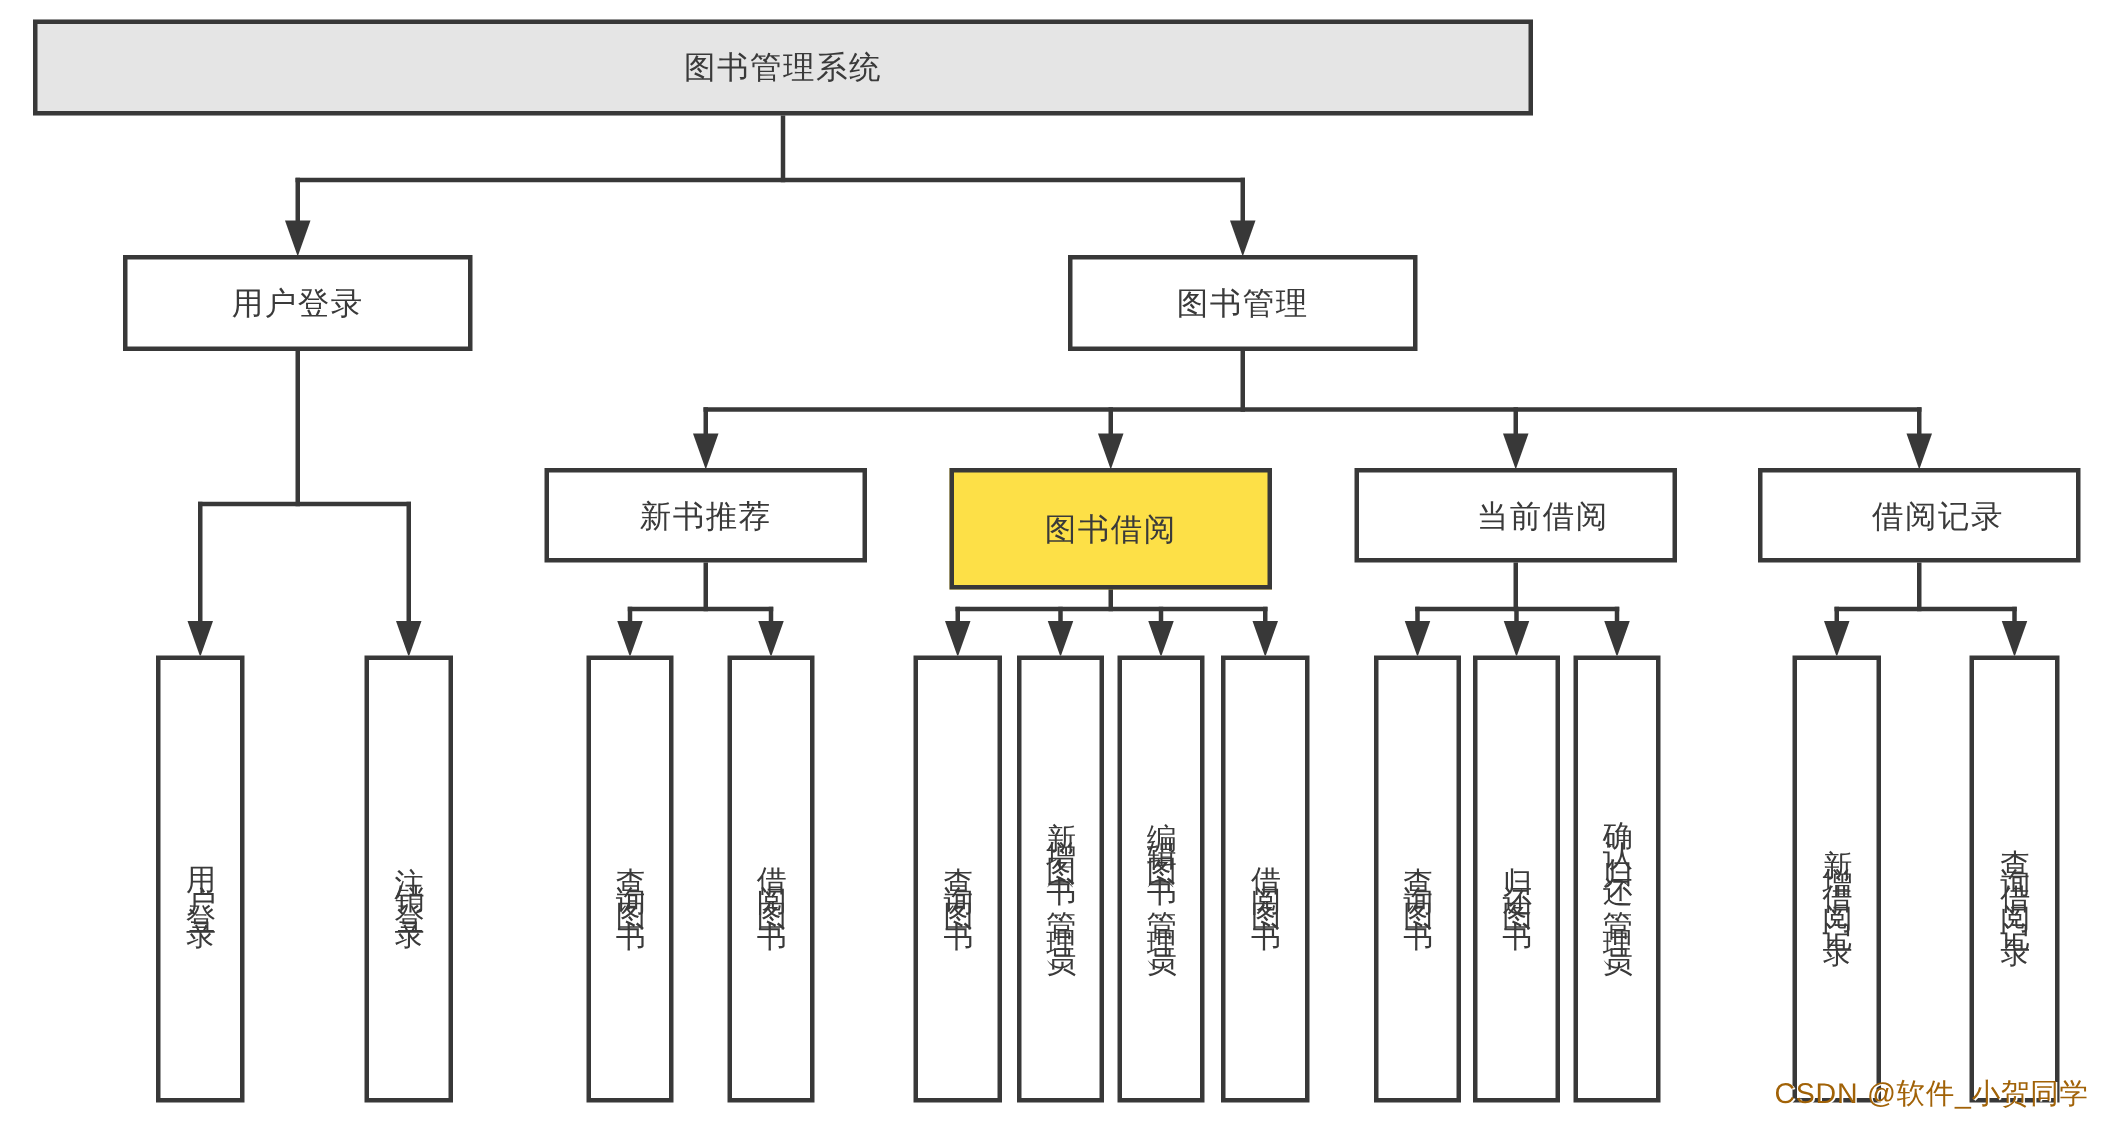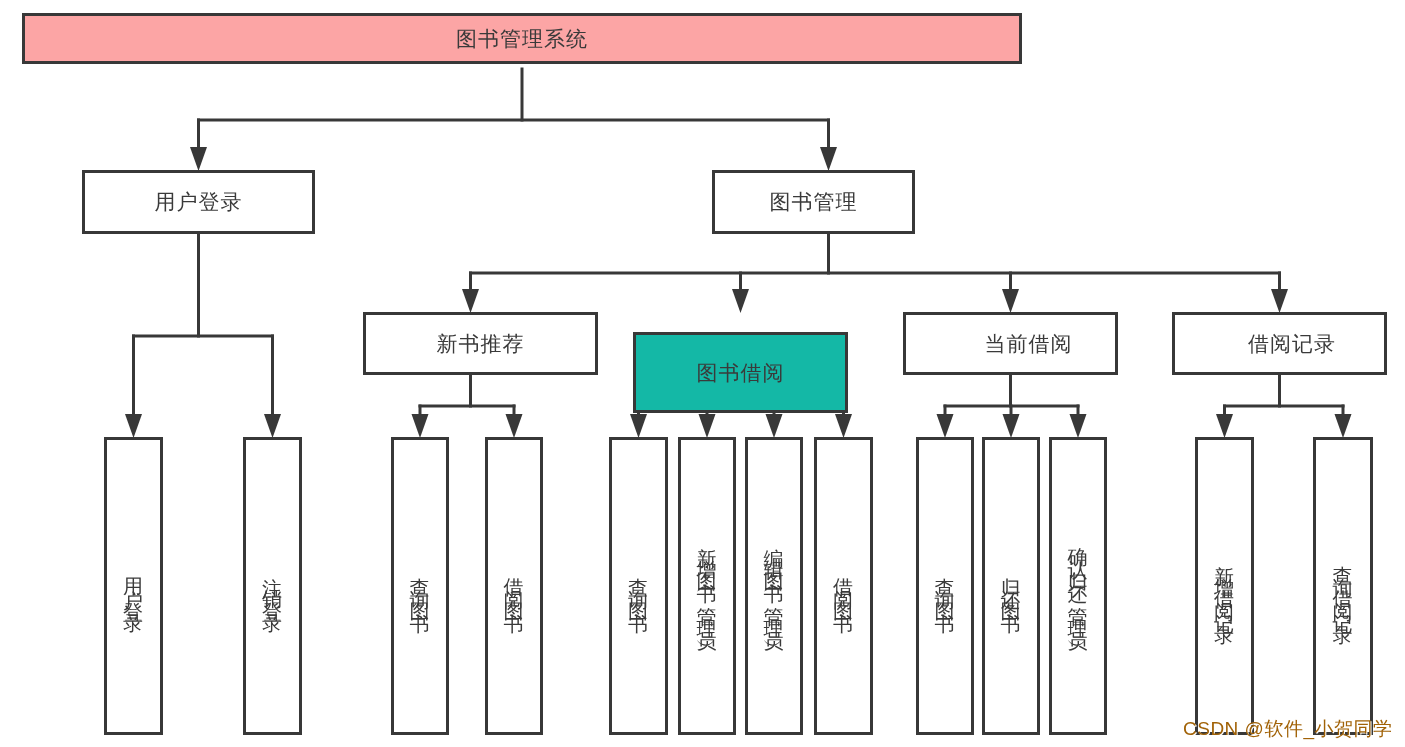--- a/index.html
+++ b/index.html
@@ -107,39 +107,39 @@
       <line x1="1078" y1="406" x2="1078" y2="420" stroke="#383838" stroke-width="3" stroke-linecap="square"></line>
       <polygon points="1069.5,414 1086.5,414 1078,438" fill="#383838"></polygon>
       <line x1="1279.5" y1="375" x2="1279.5" y2="406" stroke="#383838" stroke-width="3" stroke-linecap="square"></line>
       <line x1="1224.5" y1="406" x2="1343" y2="406" stroke="#383838" stroke-width="3" stroke-linecap="square"></line>
       <line x1="1224.5" y1="406" x2="1224.5" y2="420" stroke="#383838" stroke-width="3" stroke-linecap="square"></line>
       <polygon points="1216,414 1233,414 1224.5,438" fill="#383838"></polygon>
       <line x1="1343" y1="406" x2="1343" y2="420" stroke="#383838" stroke-width="3" stroke-linecap="square"></line>
       <polygon points="1334.5,414 1351.5,414 1343,438" fill="#383838"></polygon>
     </svg>
   <div id="nodes">
-      <div class="node" style="left: 22px; top: 13px; width: 1000px; height: 51px; border-color: rgb(56, 56, 56); background: #fca5a5;">
+      <div class="node" style="left: 22px; top: 13px; width: 1000px; height: 64px; border-color: rgb(56, 56, 56); background: #e5e5e5;">
         <span class="lbl" style="color: rgb(58, 58, 58);">图书管理系统</span>
       </div>
       <div class="node" style="left: 82px; top: 170px; width: 233px; height: 64px; border-color: rgb(56, 56, 56); background: rgb(255, 255, 255);">
         <span class="lbl" style="color: rgb(58, 58, 58);">用户登录</span>
       </div>
-      <div class="node" style="left: 712px; top: 170px; width: 203px; height: 64px; border-color: rgb(56, 56, 56); background: rgb(255, 255, 255);">
+      <div class="node" style="left: 712px; top: 170px; width: 233px; height: 64px; border-color: rgb(56, 56, 56); background: rgb(255, 255, 255);">
         <span class="lbl" style="color: rgb(58, 58, 58);">图书管理</span>
       </div>
       <div class="node vert" style="left: 104px; top: 437px; width: 59px; height: 298px; border-color: rgb(56, 56, 56); background: rgb(255, 255, 255);">
         <span class="lbl" style="color: rgb(58, 58, 58);">用户登录</span>
       </div>
       <div class="node vert" style="left: 243px; top: 437px; width: 59px; height: 298px; border-color: rgb(56, 56, 56); background: rgb(255, 255, 255);">
         <span class="lbl" style="color: rgb(58, 58, 58);">注销登录</span>
       </div>
-      <div class="node" style="left: 363px; top: 312px; width: 235px; height: 63px; border-color: rgb(56, 56, 56); background: rgb(255, 255, 255);">
+      <div class="node" style="left: 363px; top: 312px; width: 215px; height: 63px; border-color: rgb(56, 56, 56); background: rgb(255, 255, 255);">
         <span class="lbl" style="color: rgb(58, 58, 58);">新书推荐</span>
       </div>
-      <div class="node" style="left: 633px; top: 312px; width: 215px; height: 81px; border-color: rgb(56, 56, 56); background: #14b8a6; margin-top: 20px;">
+      <div class="node" style="left: 633px; top: 312px; width: 215px; height: 81px; border-color: rgb(56, 56, 56); background: #fde047;">
         <span class="lbl" style="color: rgb(58, 58, 58);">图书借阅</span>
       </div>
       <div class="node" style="left: 903px; top: 312px; width: 215px; height: 63px; border-color: rgb(56, 56, 56); background: rgb(255, 255, 255); padding-left: 36px;">
         <span class="lbl" style="color: rgb(58, 58, 58);">当前借阅</span>
       </div>
       <div class="node" style="left: 1172px; top: 312px; width: 215px; height: 63px; border-color: rgb(56, 56, 56); background: rgb(255, 255, 255); padding-left: 25px;">
         <span class="lbl" style="color: rgb(58, 58, 58);">借阅记录</span>
       </div>
       <div class="node vert" style="left: 391px; top: 437px; width: 58px; height: 298px; border-color: rgb(56, 56, 56); background: rgb(255, 255, 255);">
         <span class="lbl" style="color: rgb(58, 58, 58);">查询图书</span>

